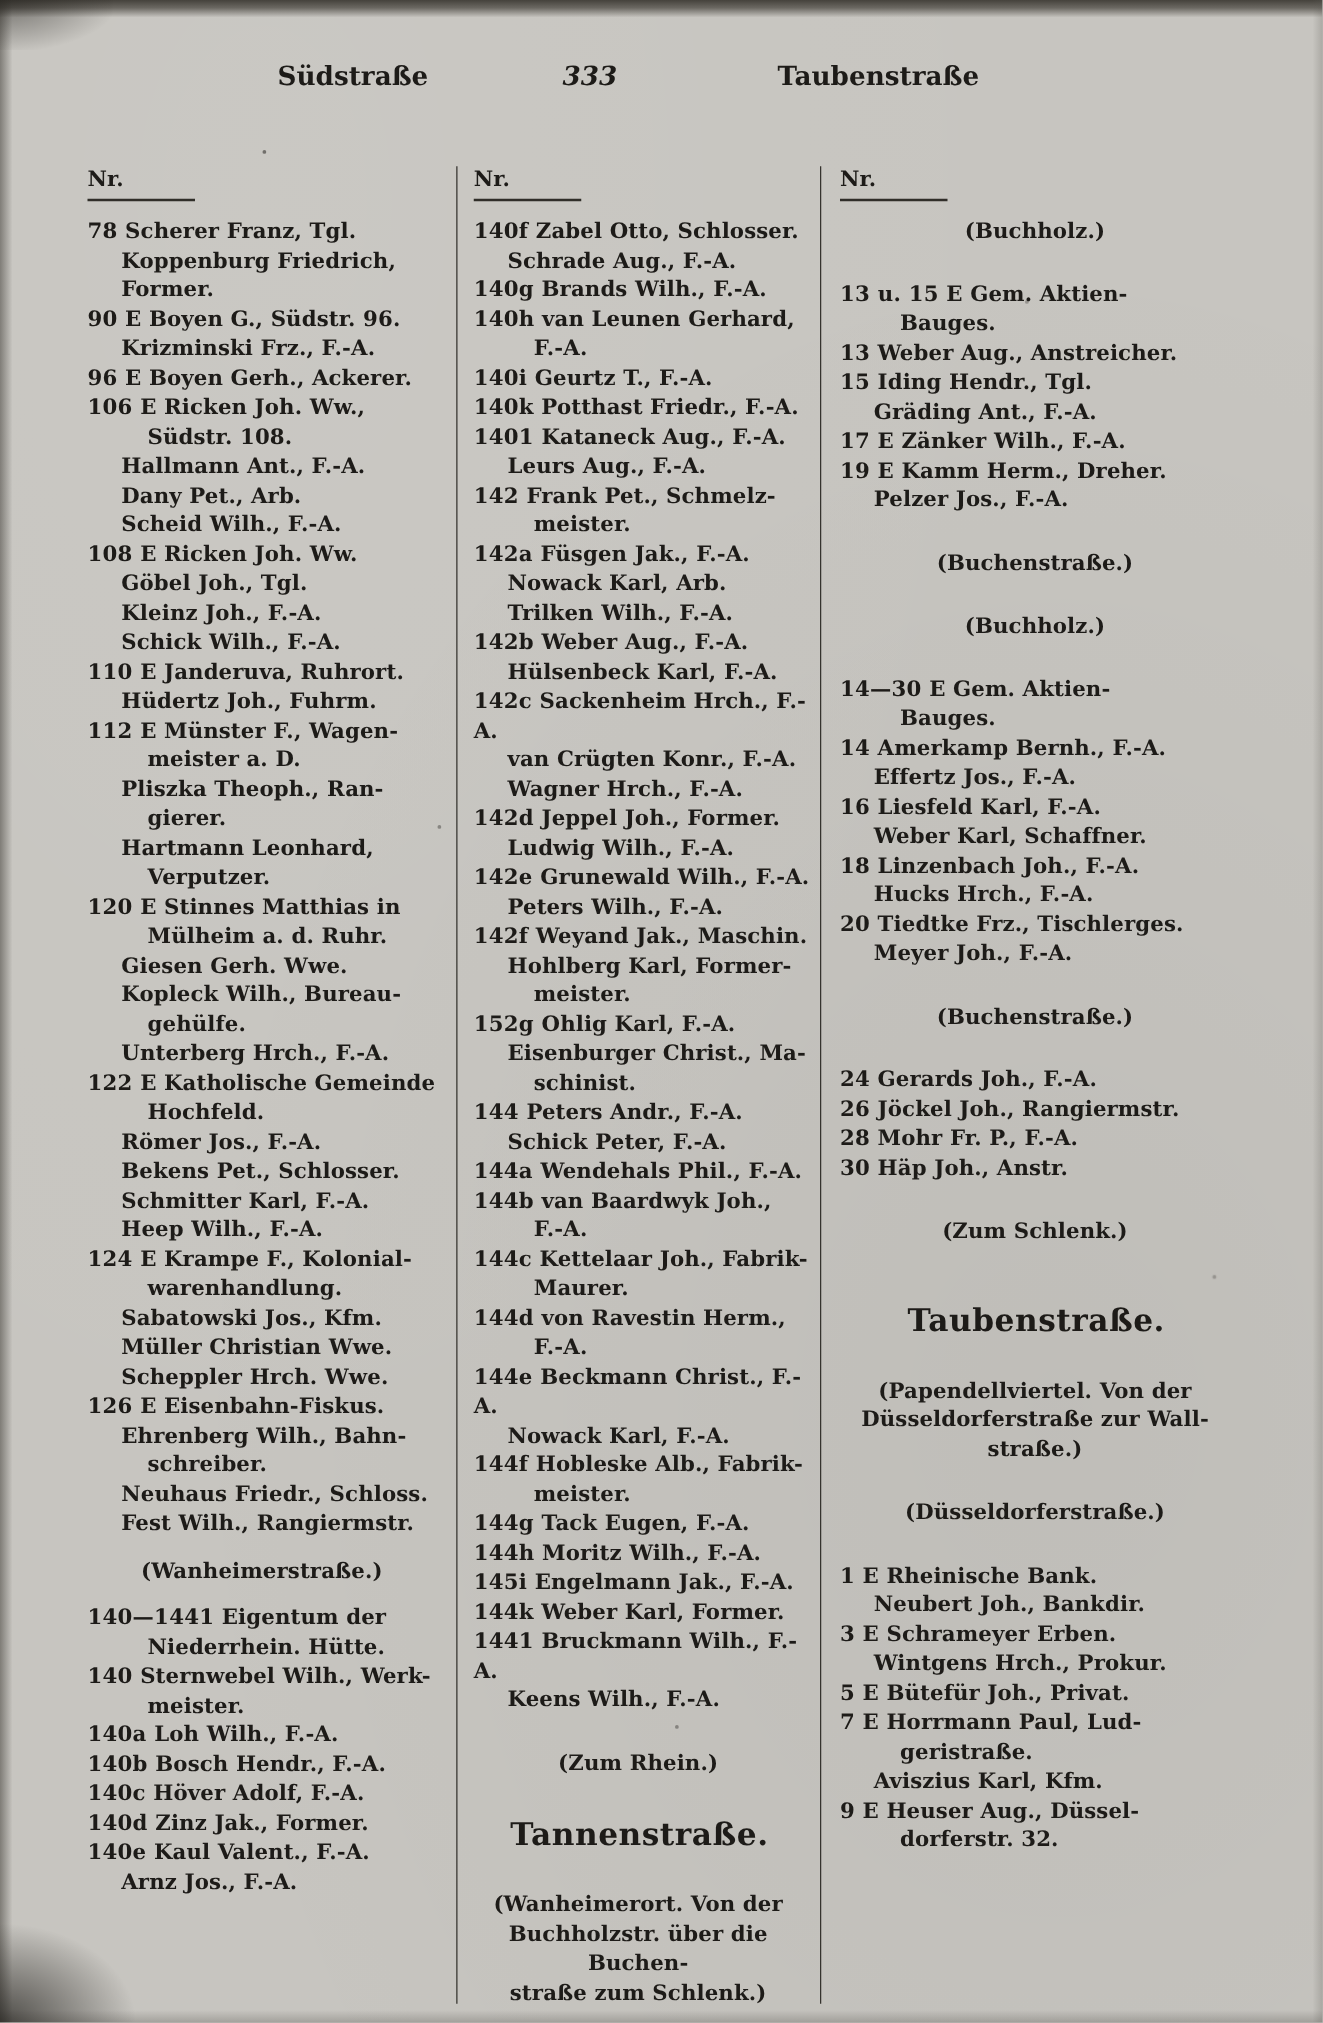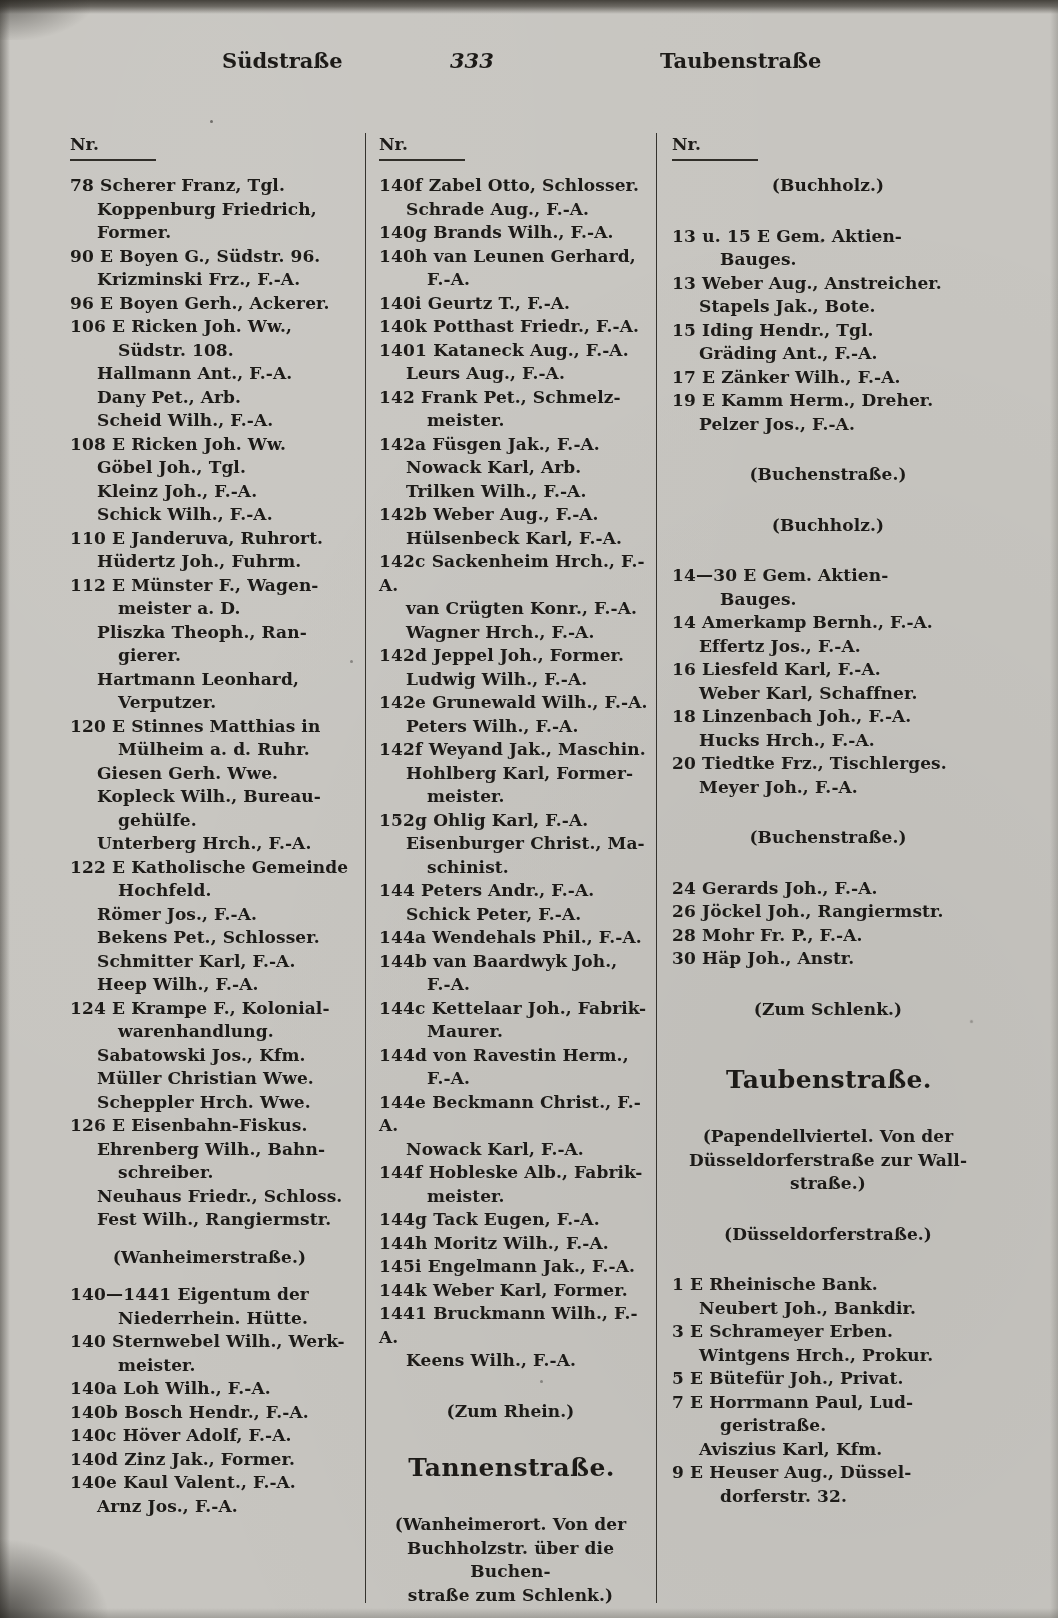--- a/index.html
+++ b/index.html
@@ -27,21 +27,21 @@
   .edge-bottom{position:absolute;left:0;right:0;bottom:0;height:10px;
     background:linear-gradient(to top, rgba(80,78,72,0.3), rgba(80,78,72,0));}
   .corner-bl{position:absolute;left:0;bottom:0;width:110px;height:80px;
     background:radial-gradient(ellipse at 0% 100%, rgba(35,33,29,0.75), transparent 70%);}
   .corner-tl{position:absolute;left:0;top:0;width:90px;height:40px;
     background:radial-gradient(ellipse at 0% 0%, rgba(35,33,29,0.55), transparent 75%);}
 
   .pg-header{position:absolute;top:48px;left:0;width:996px;height:34px;font-size:21px;}
   .pg-header .hl{position:absolute;left:222px;top:0;}
   .pg-header .hc{position:absolute;left:450px;width:80px;text-align:left;top:0;font-style:italic;}
-  .pg-header .hr{position:absolute;left:660px;top:0;}
+  .pg-header .hr{position:absolute;left:622px;top:0;}
 
   .cols{position:absolute;top:92px;left:70px;width:928px;height:1470px;display:flex;margin-top:41px;}
   .col{box-sizing:border-box;font-size:17px;}
   .col1{width:296px;border-right:1.6px solid #35332e;padding-right:6px;}
   .col2{width:291px;border-right:1.6px solid #35332e;padding-left:13px;padding-right:4px;}
   .col3{flex:1;padding-left:15px;padding-right:4px;}
 
   .nrhead{line-height:22px;margin-bottom:13px;}
   .nrrule{width:86px;height:2px;background:#302e29;margin-top:4px;}
 
@@ -210,21 +210,20 @@
     <div class="col col3">
       <div class="nrhead">
         <span>Nr.</span>
         <div class="nrrule"></div>
       </div>
     <div class="ln ctr">(Buchholz.)</div>
         <div class="ln gap g3"></div>
         <div class="ln"><span class="num">13 u. 15</span>&nbsp;E Gem. Aktien-</div>
         <div class="ln i2">Bauges.</div>
         <div class="ln"><span class="num">13</span>&nbsp;Weber Aug., Anstreicher.</div>
-        <div class="ln i1">Stapels Jak., Bote.</div>
         <div class="ln"><span class="num">15</span>&nbsp;Iding Hendr., Tgl.</div>
         <div class="ln i1">Gräding Ant., F.-A.</div>
         <div class="ln"><span class="num">17</span>&nbsp;E Zänker Wilh., F.-A.</div>
         <div class="ln"><span class="num">19</span>&nbsp;E Kamm Herm., Dreher.</div>
         <div class="ln i1">Pelzer Jos., F.-A.</div>
         <div class="ln gap g3"></div>
         <div class="ln ctr">(Buchenstraße.)</div>
         <div class="ln gap g3"></div>
         <div class="ln ctr">(Buchholz.)</div>
         <div class="ln gap g3"></div>

